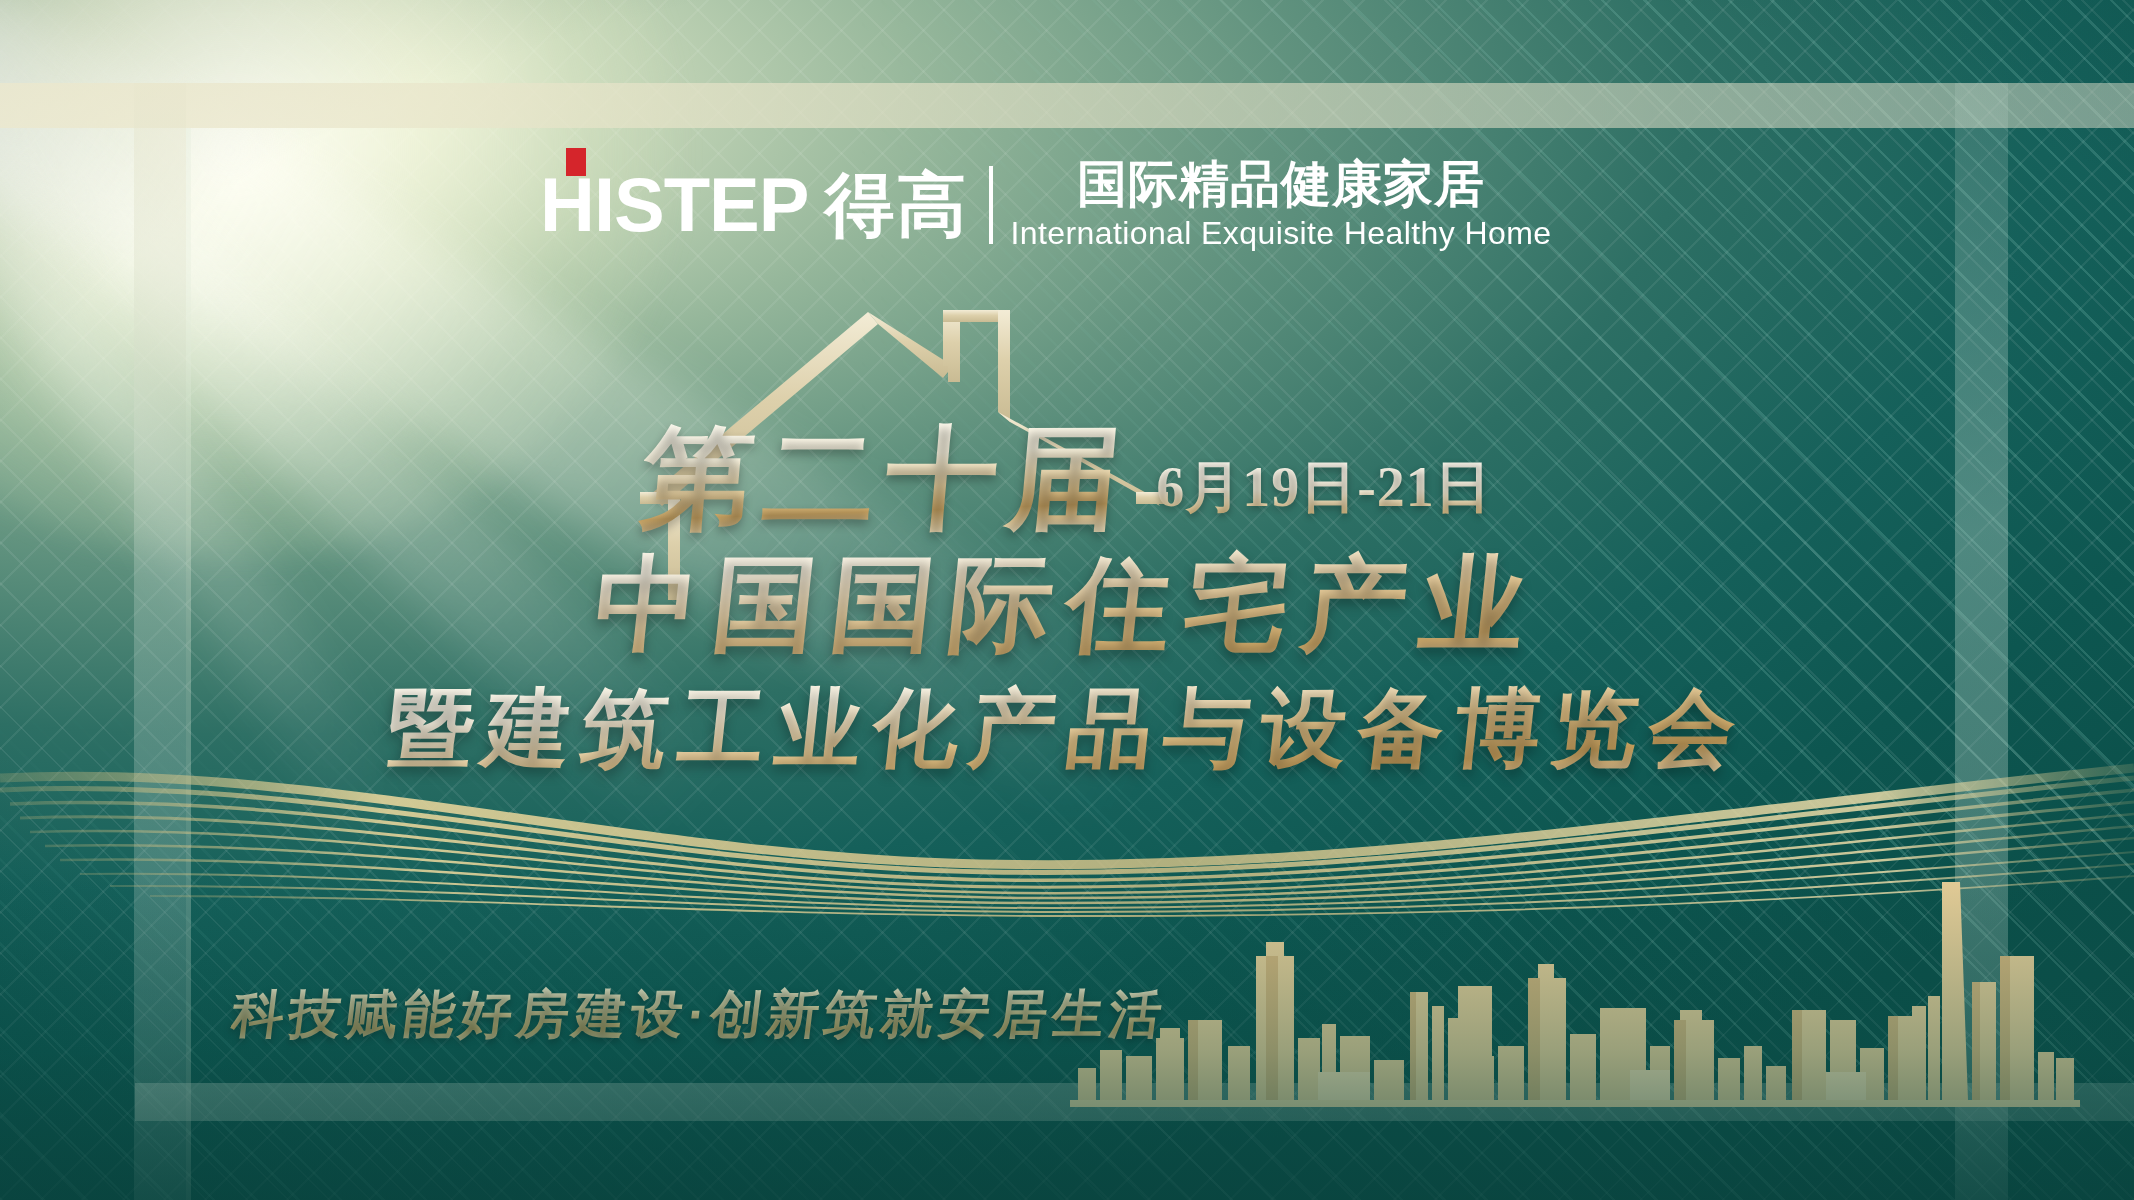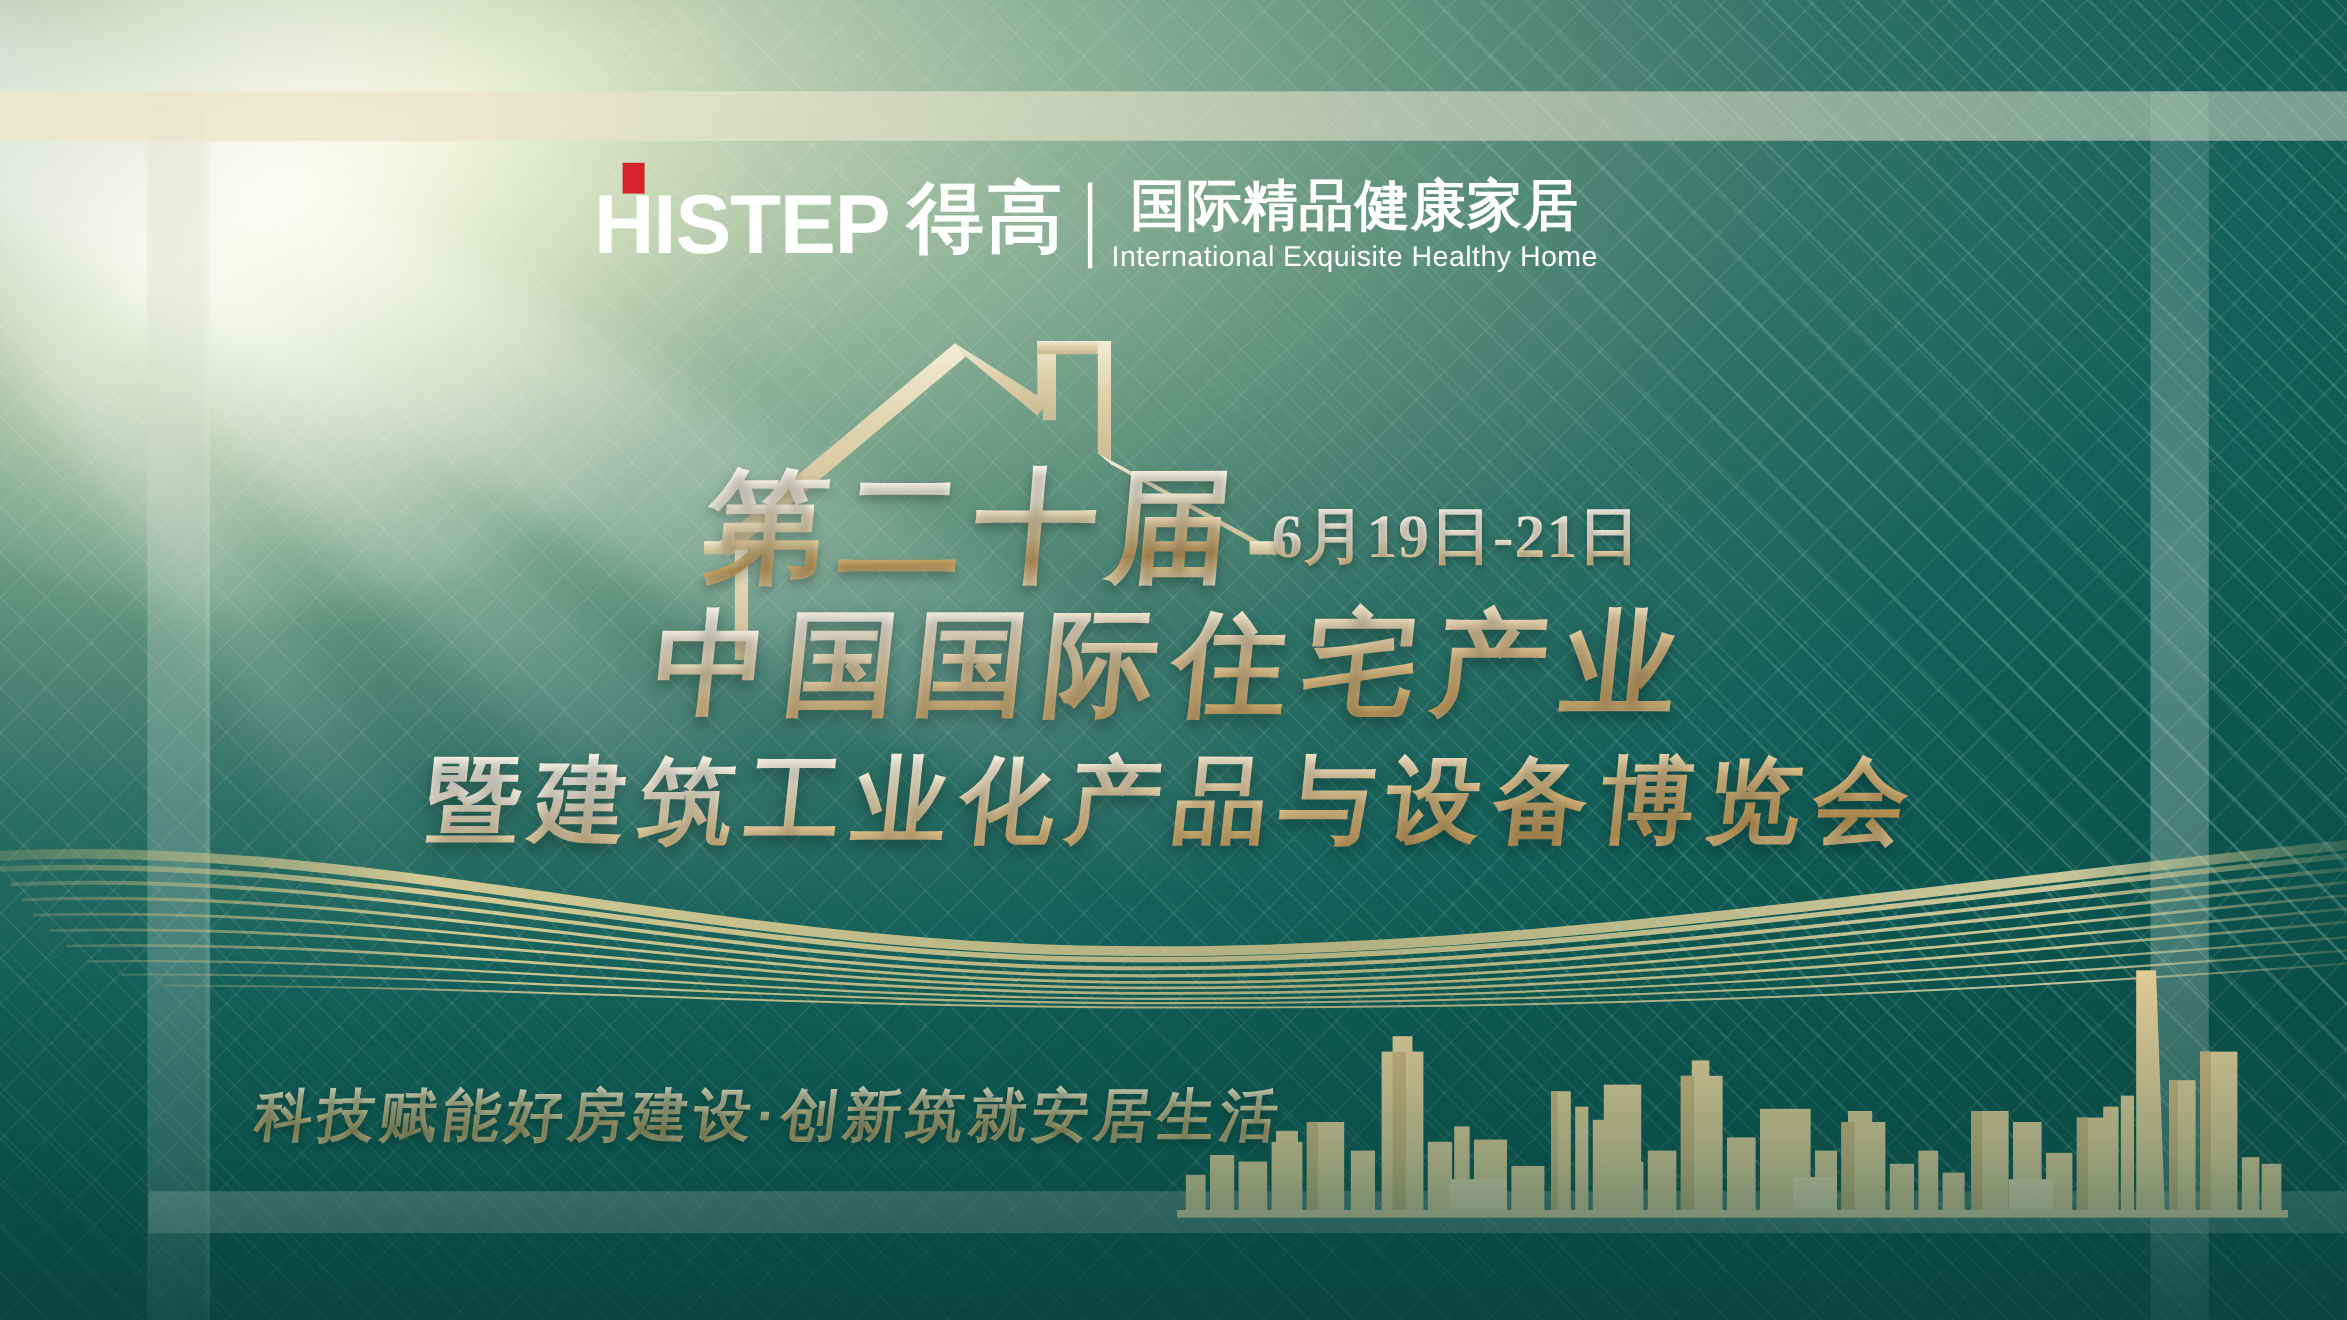--- a/index.html
+++ b/index.html
@@ -77,26 +77,26 @@
     font-size:76px;font-weight:bold;color:#ffffff;letter-spacing:-1px;
     font-family:"Liberation Sans", sans-serif;
     line-height:1;
     white-space:nowrap;
   }
   .logo-red{
     position:absolute;left:26px;top:-2px;width:20px;height:28px;background:#d5252b;
   }
   .logo-cn{
     font-size:70px;font-weight:bold;color:#ffffff;margin-left:16px;letter-spacing:2px;
-    font-family:Liberation Mono, monospace;line-height:1;white-space:nowrap;
+    font-family:Liberation Sans, sans-serif;line-height:1;white-space:nowrap;
   }
   .logo-divider{width:4px;height:78px;background:#ffffff;margin:0 18px 0 20px;}
   .logo-tagline{display:flex;flex-direction:column;justify-content:center;}
   .tag-cn{font-size:50px;font-weight:bold;color:#ffffff;letter-spacing:1px;line-height:1.05;white-space:nowrap;text-align:center;}
-  .tag-en{font-size:26px;color:#ffffff;letter-spacing:.4px;margin-top:4px;white-space:nowrap;}
+  .tag-en{font-size:32px;color:#ffffff;letter-spacing:.4px;margin-top:4px;white-space:nowrap;}
 
   
   .house{position:absolute;left:640px;top:300px;width:640px;height:300px;}
 
   
   .waves{position:absolute;left:0;top:760px;width:2134px;height:160px;opacity:.95;}
 
   
   .headline{position:absolute;left:0;top:420px;width:2134px;}
   .hl-row1{display:flex;align-items:flex-end;justify-content:center;gap:26px;}

